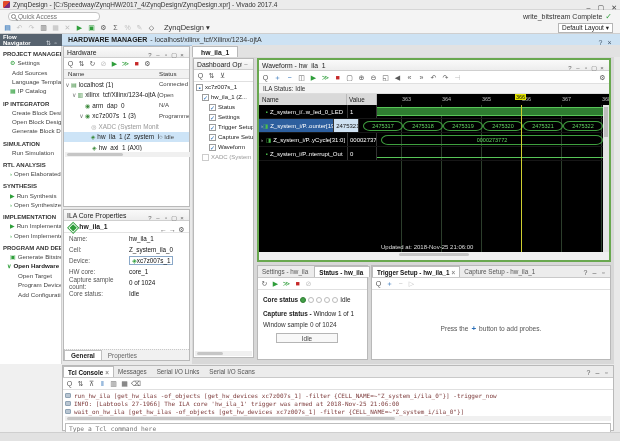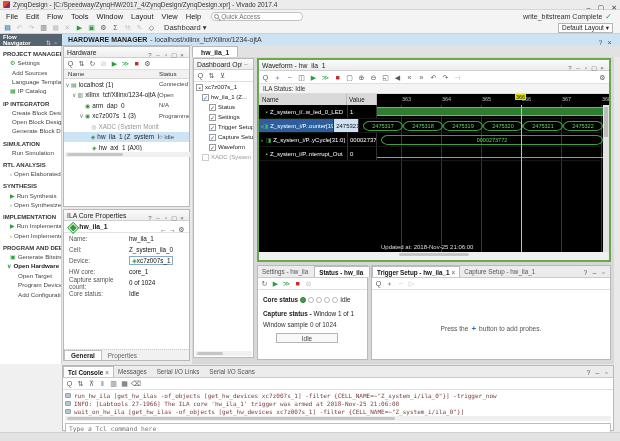--- a/index.html
+++ b/index.html
@@ -144,30 +144,20 @@
 </head>
 <body>
 
 <div id="titlebar" class="abs">
   <div id="vivado-logo"></div>
   <div class="t grow">ZynqDesign - [C:/Speedway/ZynqHW/2017_4/ZynqDesign/ZynqDesign.xpr] - Vivado 2017.4</div>
   <div><span class="winbtn">–</span><span class="winbtn">▢</span><span class="winbtn">✕</span></div>
 </div>
 
 <div id="menubar" class="abs">
-  <div class="row">
-      <span class="menu-item">File</span>
-      <span class="menu-item">Edit</span>
-      <span class="menu-item">Flow</span>
-      <span class="menu-item">Tools</span>
-      <span class="menu-item">Window</span>
-      <span class="menu-item">Layout</span>
-      <span class="menu-item">View</span>
-      <span class="menu-item">Help</span>
-    </div>
   <div id="quickaccess">
     <span class="lens"></span>
     <input placeholder="Quick Access" style="">
   </div>
   <div class="grow"></div>
   <span id="flow-status">write_bitstream Complete</span>
   <span id="flow-status-check">✓</span>
 </div>
 
 <div id="toolbar" class="abs">
@@ -179,21 +169,21 @@
       <span class="ico c-dis c-dis">▦</span>
       <span class="ico c-dis c-dis">✕</span>
       <span class="ico c-green c-green">▶</span>
       <span class="ico c-green c-green">▣</span>
       <span class="ico">⚙</span>
       <span class="ico">Σ</span>
       <span class="ico c-dis c-dis">%</span>
       <span class="ico c-dis c-dis">✎</span>
       <span class="ico">◇</span>
     </div>
-  <span id="dashboard-btn">Dashboard ▾</span>
+  <span id="dashboard-btn">ZynqDesign ▾</span>
   <div class="grow"></div>
   <div id="layout-select">
     <span>Default Layout</span>&nbsp;<span>▾</span>
   </div>
 </div>
 
 <div id="fn-header" class="abs">
   <span class="t">Flow Navigator</span>
   <div><span class="ico">⇅</span><span class="ico">▫</span></div>
 </div>

